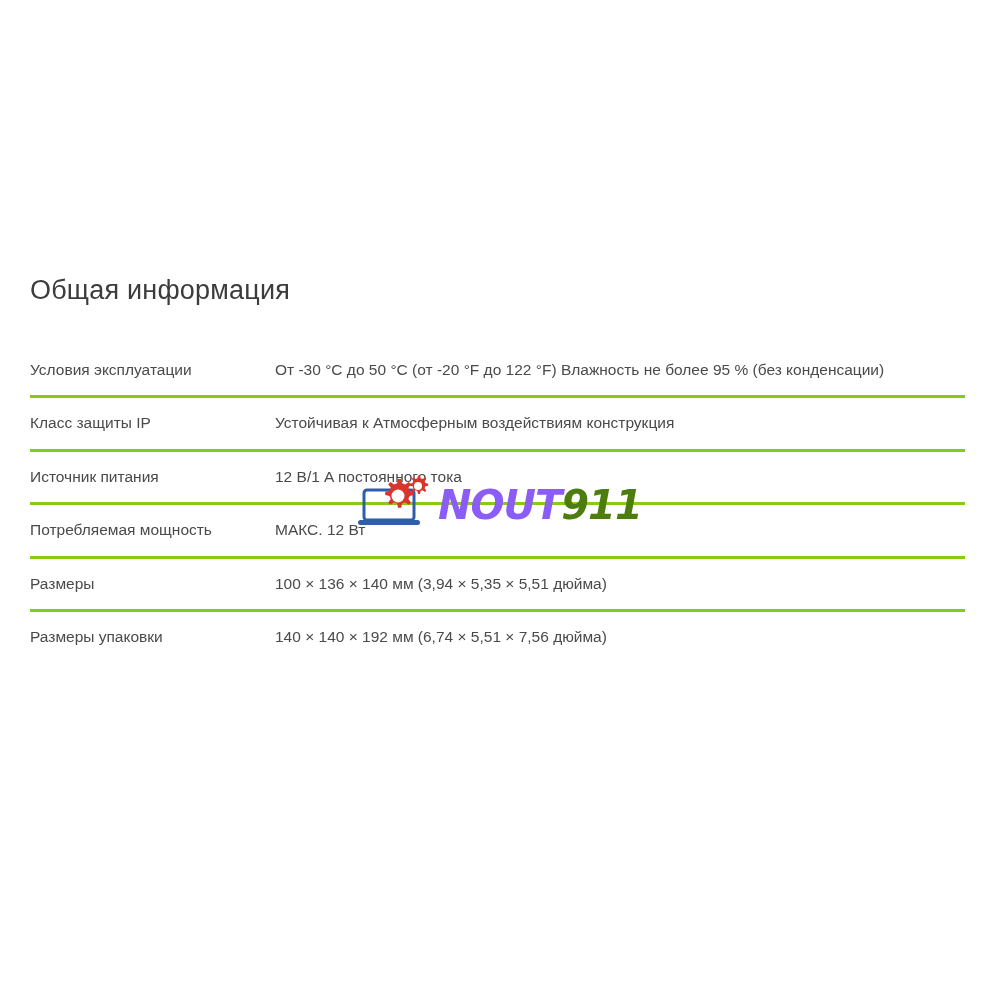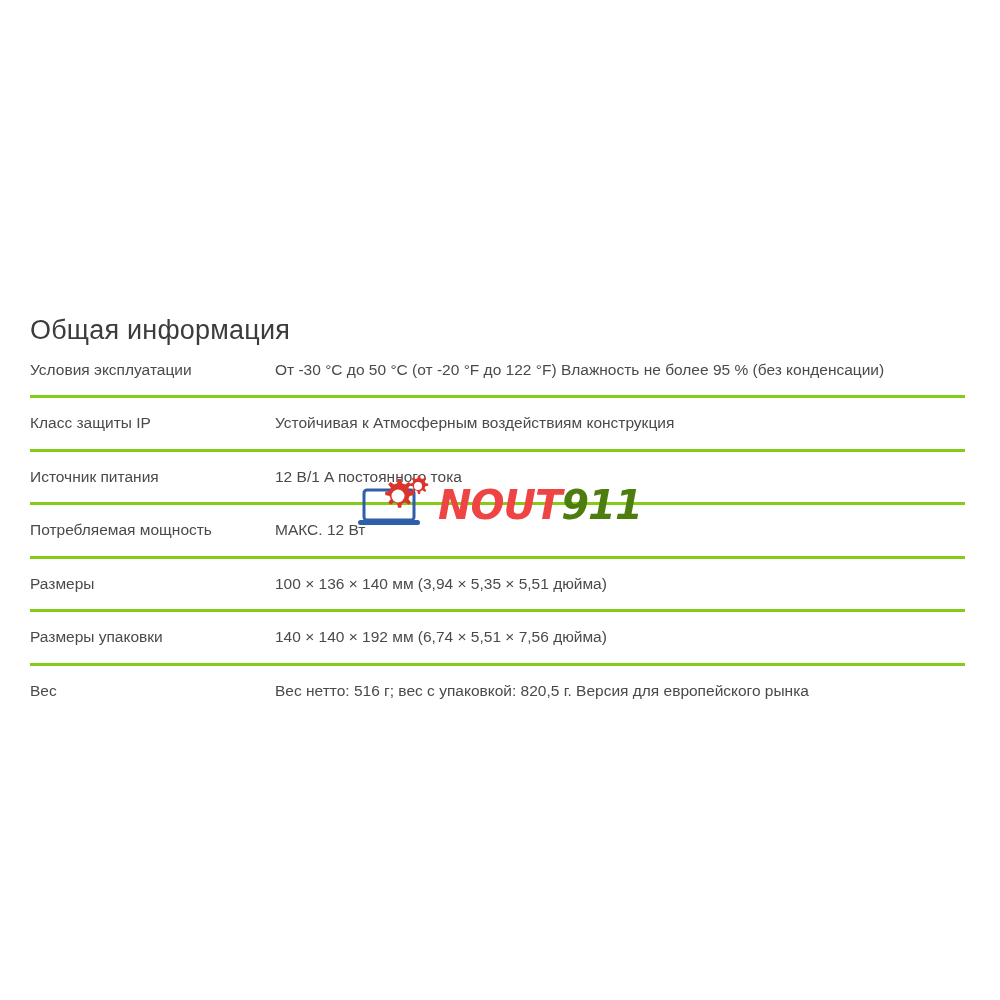--- a/index.html
+++ b/index.html
@@ -23,21 +23,20 @@
     height: 1000px;
   }
   .section-title {
     position: absolute;
     left: 30px;
     top: 275px;
     font-size: 27px;
     font-weight: 400;
     color: #3c3c3c;
     letter-spacing: 0.2px;
-    margin-top: 40px;
   }
   .spec-table {
     position: absolute;
     left: 30px;
     top: 345px;
     width: 935px;
     border-collapse: collapse;
   }
   .spec-table tr {
     vertical-align: top;
@@ -97,21 +96,21 @@
   }
   .wm-text {
     font-family: "DejaVu Sans", sans-serif;
     font-size: 40px;
     font-weight: 700;
     font-style: italic;
     letter-spacing: -1px;
     margin-left: 4px;
     line-height: 1;
   }
-  .wm-nout { color: #ef4444; text-align: right; }
+  .wm-nout { color: #8b5cf6; text-align: right; }
   .wm-911 { color: #4d7c0f; }
 </style>
 </head>
 <body>
 
 <div class="page">
 
   <div class="section-title">Общая информация</div>
 
   <table class="spec-table">
@@ -133,24 +132,20 @@
         <td class="value">МАКС. 12 Вт</td>
       </tr>
       <tr>
         <td class="label">Размеры</td>
         <td class="value">100 × 136 × 140 мм (3,94 × 5,35 × 5,51 дюйма)</td>
       </tr>
       <tr>
         <td class="label">Размеры упаковки</td>
         <td class="value">140 × 140 × 192 мм (6,74 × 5,51 × 7,56 дюйма)</td>
       </tr>
-      <tr>
-        <td class="label">Вес</td>
-        <td class="value">Вес нетто: 516 г; вес с упаковкой: 820,5 г. Версия для европейского рынка</td>
-      </tr>
     </tbody>
   </table>
 
   <div class="watermark">
     <div class="wm-mark">
       <svg class="wm-laptop" viewBox="0 0 62 38">
         <rect x="6" y="2" width="50" height="30" rx="3" ry="3" fill="none" stroke="#2f5fa8" stroke-width="3"></rect>
         <rect x="0" y="32" width="62" height="5" rx="2.5" ry="2.5" fill="#2f5fa8"></rect>
       </svg>
       <svg class="wm-gear-big" width="40" height="40" viewBox="0 0 40 40">

